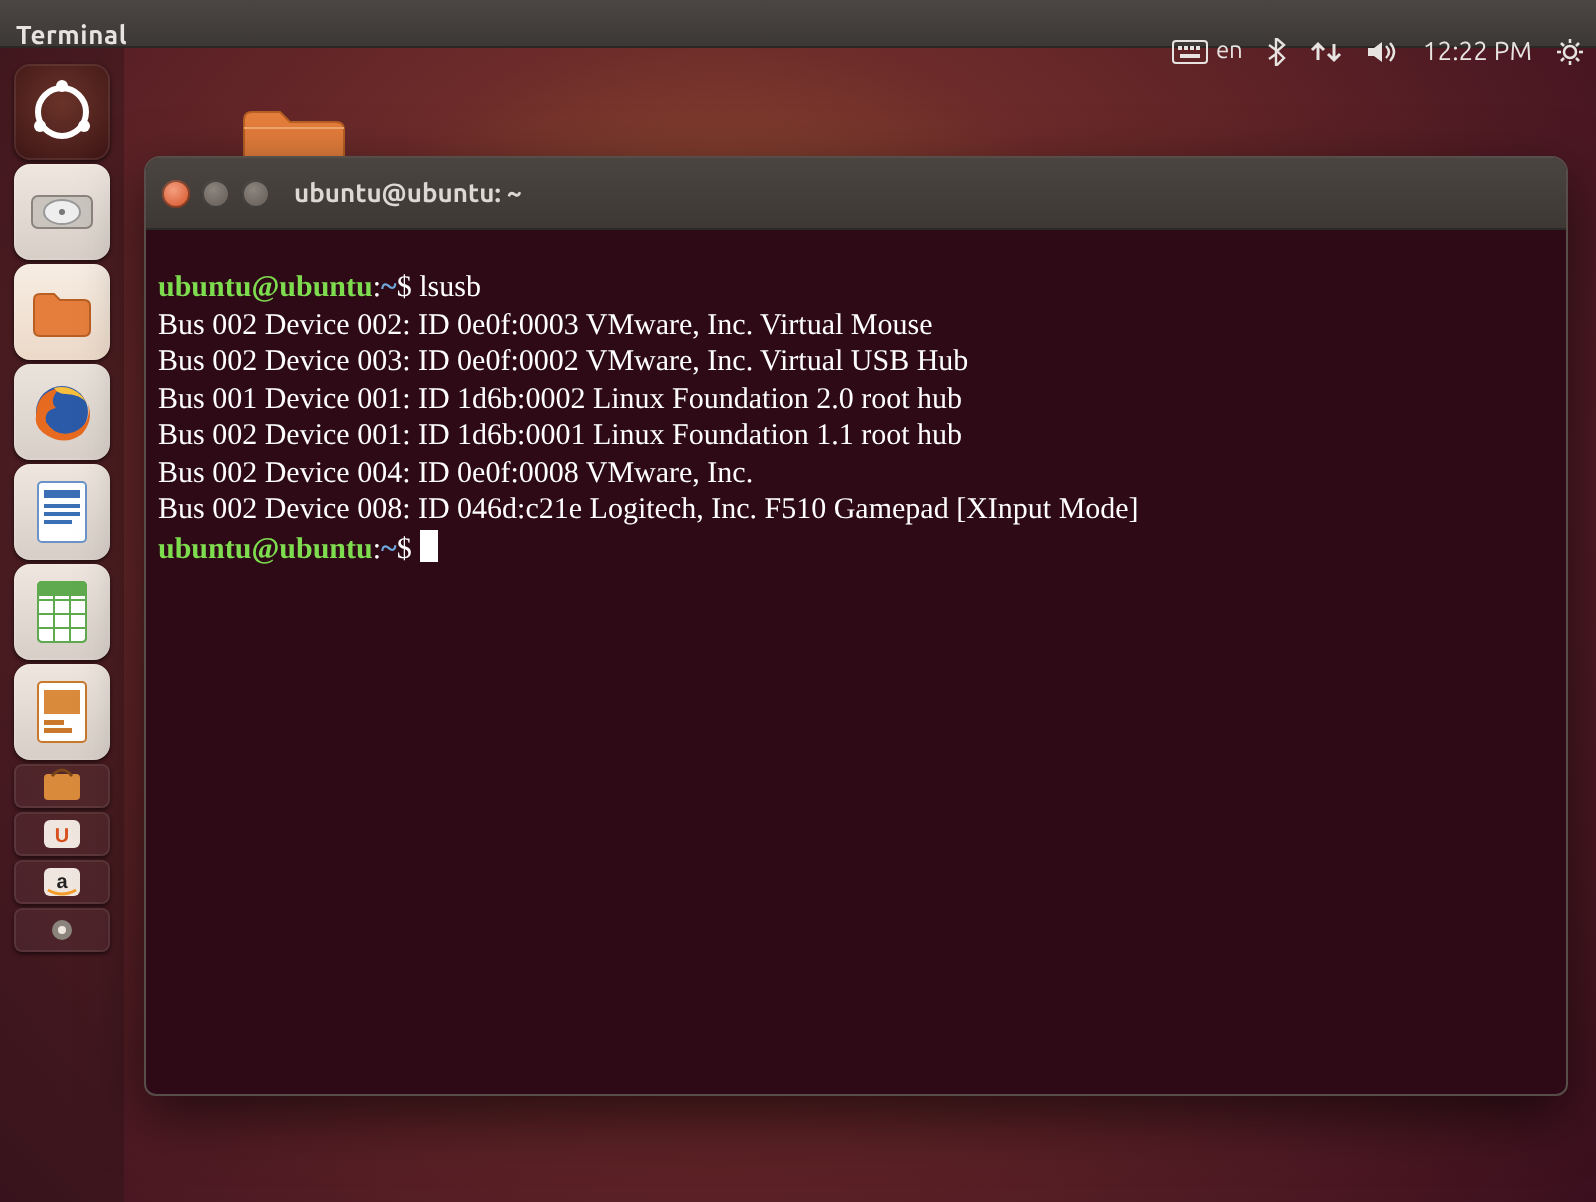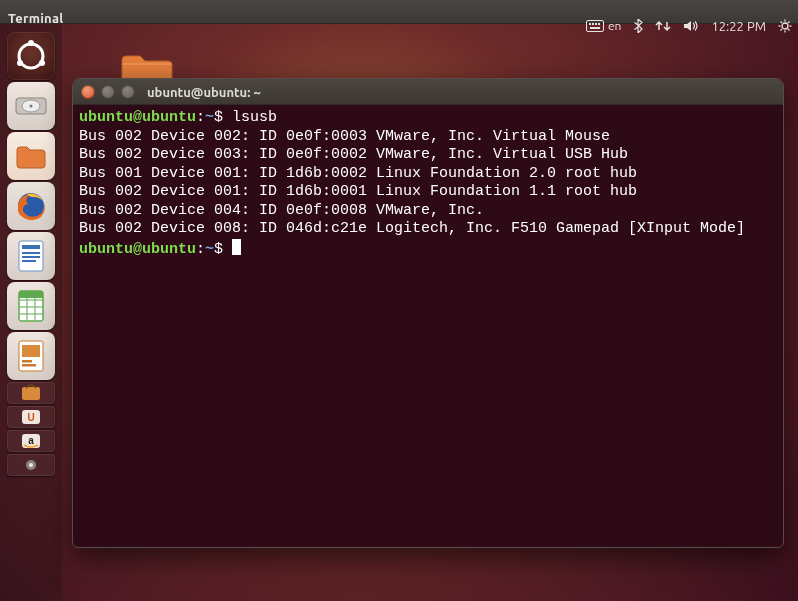--- a/index.html
+++ b/index.html
@@ -63,40 +63,40 @@
     top: 78px;
     width: 712px;
     height: 470px;
     background: #2d0a16;
     border: 1px solid #574e4a;
     border-radius: 8px 8px 6px 6px;
     box-shadow: 0 10px 30px rgba(0,0,0,0.6);
     overflow:hidden;
   }
   .titlebar {
-    height: 26px;
+    height: 36px;
     background: linear-gradient(#4a4540, #3d3833);
     display:flex; align-items:center;
     padding: 0 8px;
     gap: 6px;
     border-bottom: 1px solid #2e2a27;
   }
   .wbtn {
     width: 14px; height:14px; border-radius:50%;
     box-shadow: inset 0 0 0 1px rgba(0,0,0,0.4);
   }
   .wbtn.close { background: radial-gradient(circle at 40% 35%, #f59e7e, #cf4b1f); }
   .wbtn.min, .wbtn.max { background: radial-gradient(circle at 40% 35%, #8c857e, #5c5650); }
   .titlebar .title { margin-left: 6px; color: #ddd8d3; font-size: 13px; font-weight:700; }
 
   .term-body {
-    font-family: Liberation Mono, monospace;
+    font-family: Liberation Serif, serif;
     font-size: 15px;
     line-height: 18.5px;
-    padding: 4px 6px;
+    padding: 20px 6px;
     color: #ffffff;
     white-space: pre;
   }
   .prompt-user { color: #7edc4f; font-weight:700; }
   .prompt-path { color: #6fa8dc; font-weight:700; }
   .prompt-sep  { color: #ffffff; }
   .cursor {
     display:inline-block; width: 9px; height: 16px; background:#ffffff; vertical-align: -2px;
   }
 

